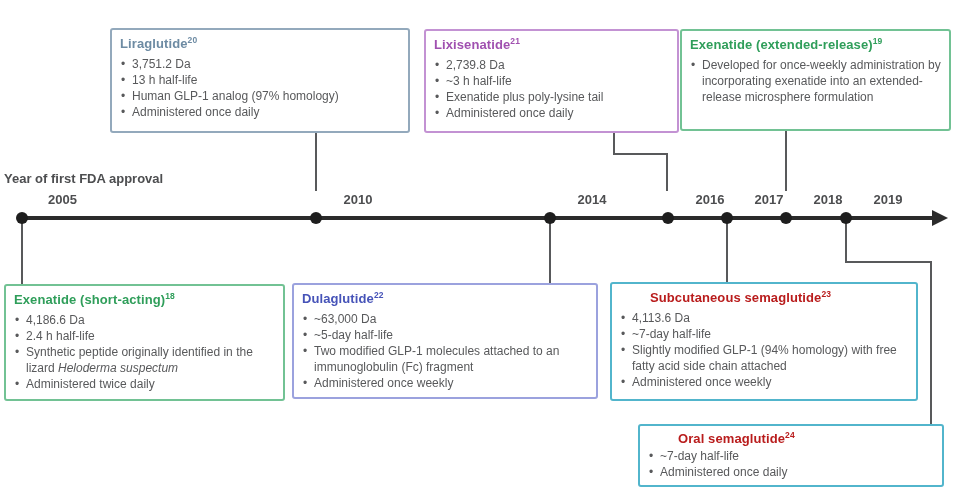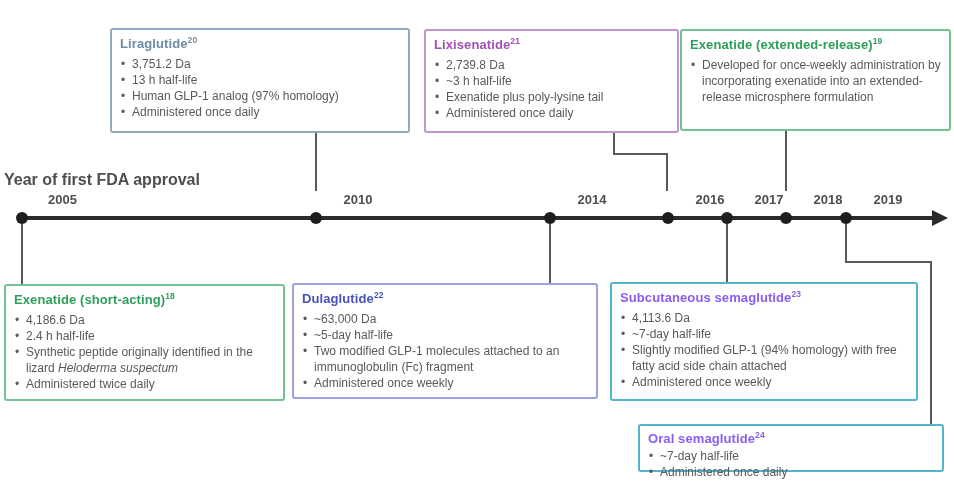--- a/index.html
+++ b/index.html
@@ -44,27 +44,27 @@
     left: 1px;
     top: 0;
     color: #58595b;
   }
 
   .c-slate  { border-color: #93a9bc; } .c-slate  .box-title { color: #6d8ba3; }
   .c-purple { border-color: #c augmentation; }
   .c-purple { border-color: #c392d3; } .c-purple .box-title { color: #a050b0; }
   .c-green  { border-color: #72c294; } .c-green  .box-title { color: #2f9e5a; }
   .c-indigo { border-color: #9ba2de; } .c-indigo .box-title { color: #4653b8; }
-  .c-teal   { border-color: #52b5cc; } .c-teal   .box-title { color: #8b5cf6; }
+  .c-teal   { border-color: #52b5cc; } .c-teal   .box-title { color: #b91c1c; margin-left: 30px; }
 
   
   .axis-label {
     position: absolute;
     left: 4px; top: 171px;
-    font-size: 16px;
+    font-size: 13px;
     font-weight: bold;
     color: #4d4e50;
     z-index: 2;
   }
   .year-label {
     position: absolute;
     top: 192px;
     font-size: 13px;
     font-weight: bold;
     color: #4d4e50;
@@ -191,21 +191,21 @@
   <div class="box c-teal" style="left:610px;top:282px;width:308px;height:119px">
     <div class="box-title"><span>Subcutaneous semaglutide</span><sup>23</sup></div>
     <ul class="bullets">
         <li>4,113.6 Da</li>
         <li>~7-day half-life</li>
         <li>Slightly modified GLP-1 (94% homology) with free fatty acid side chain attached</li>
         <li>Administered once weekly</li>
       </ul>
   </div>
 
-  <div class="box c-teal" style="left:638px;top:424px;width:306px;height:48px;padding-top:4px">
+  <div class="box c-teal" style="left:638px;top:424px;width:306px;height:63px;padding-top:4px">
     <div class="box-title" style="margin-bottom:3px"><span>Oral semaglutide</span><sup>24</sup></div>
     <ul class="bullets">
         <li>~7-day half-life</li>
         <li>Administered once daily</li>
       </ul>
   </div>
 
 </div>
 
 </body></html>

